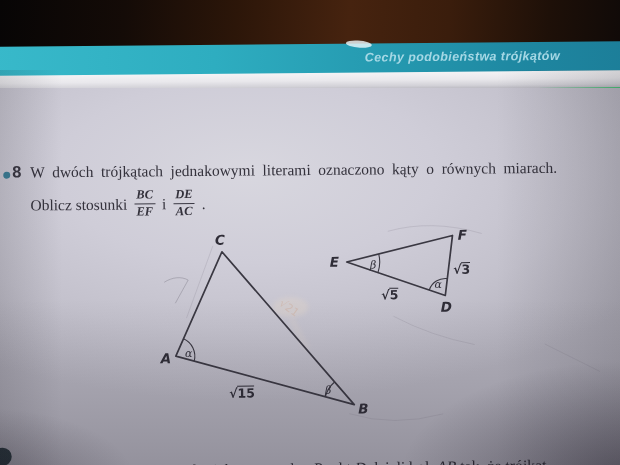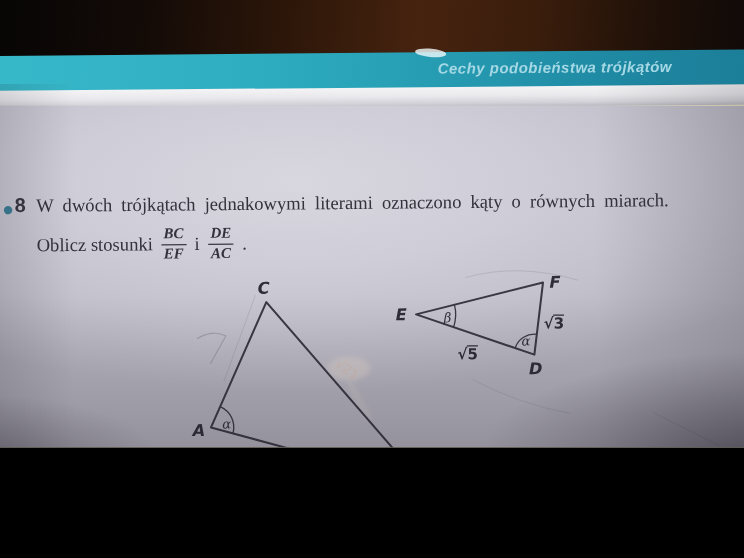--- a/index.html
+++ b/index.html
@@ -1,16 +1,16 @@
 <!DOCTYPE html>
 <html><head>
 <meta charset="utf-8">
 <style>
   html,body{margin:0;padding:0;background:#000;}
-  #root{position:relative;width:620px;height:373px;overflow:hidden;background:#fef9c3;
+  #root{position:relative;width:620px;height:465px;overflow:hidden;background:#22c55e;
         font-family:"Liberation Serif",serif;}
   
   .top-dark{position:absolute;left:0;right:0;top:0;height:82px;
     background:linear-gradient(94deg,#070505 0%,#140b07 20%,#2c1609 38%,#46230f 56%,#3a1d0c 72%,#1e1008 88%,#100a08 100%);}
   
   .band{position:absolute;left:-6px;right:-6px;top:44px;height:31px;transform:rotate(-0.5deg);
     background:linear-gradient(92deg,#38b9ca 0%,#2eadc0 35%,#2497ae 65%,#1e86a0 85%,#1c7e99 100%);}
   .band-glare{position:absolute;left:352px;top:-3px;width:26px;height:7px;border-radius:50% 60% 50% 60%;
     transform:rotate(4deg);background:rgba(240,250,252,.8);}
   .band-title{position:absolute;right:66px;top:7px;font:italic 700 12.5px "Liberation Sans",sans-serif;

